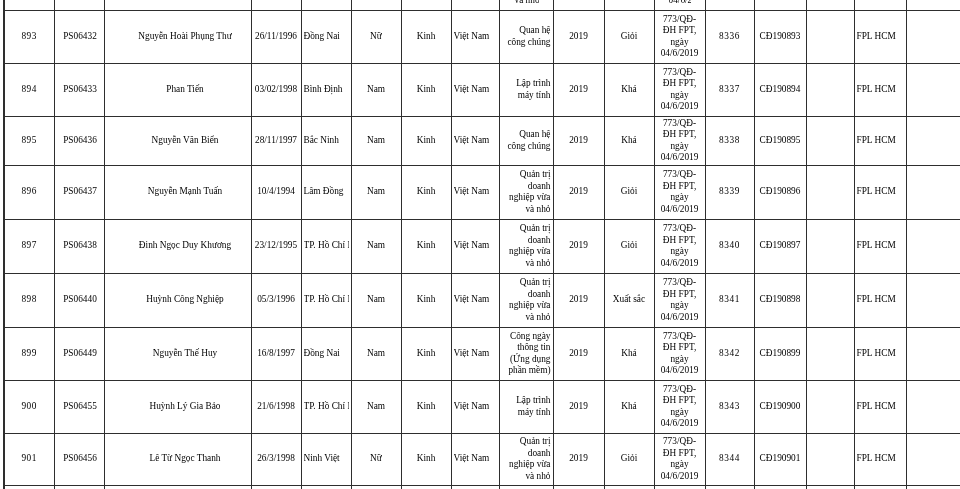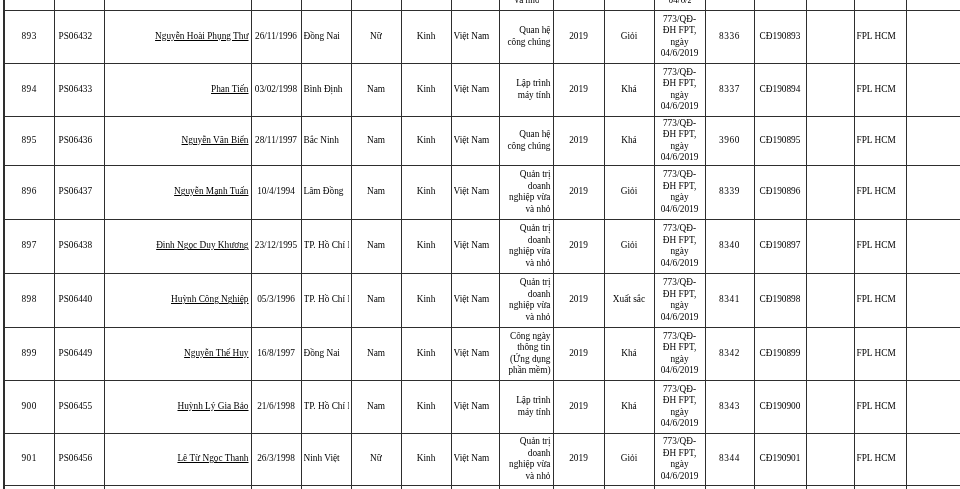--- a/index.html
+++ b/index.html
@@ -27,22 +27,22 @@
   
   col.w-stt{width:50px} col.w-id{width:50px} col.w-name{width:147px}
   col.w-dob{width:50px} col.w-place{width:50px} col.w-gender{width:50px}
   col.w-eth{width:50px} col.w-nat{width:48px} col.w-major{width:54px}
   col.w-year{width:51px} col.w-grade{width:50px} col.w-dec{width:51px}
   col.w-num{width:49px} col.w-cert{width:52px} col.w-b1{width:48px}
   col.w-campus{width:52px} col.w-b2{width:57px}
 
   .c-stt { letter-spacing: 0.6px; border-left-width: 2px; }
   .c-num { letter-spacing: 0.6px; margin-top: 25px; }
-  .c-id   { text-align: left; padding-left: 4px; }
-  .c-name { text-align: right; padding-left: 17px; text-decoration: underline; }
+  .c-id   { text-align: center; padding-left: 4px; }
+  .c-name { text-align: center; padding-left: 17px; }
   .c-major{ text-align: right; padding-left: 3px; }
   .nowrap-clip {
     display: block; overflow: hidden;
     white-space: nowrap; text-align: left;
   }
   
   thead tr { height: 10px; }
   thead td { border-top: none; padding: 0 14px; }
   .clip-up {
     display: block; line-height: 12px; margin-top: -9px;
@@ -169,21 +169,21 @@
           </td>
     <td><span class="cv">Nam</span></td>
     <td><span class="cv">Kinh</span></td>
     <td>
             <span class="cv nowrap-clip">Việt Nam</span>
           </td>
     <td class="c-major"><span class="cv">Quan hệ công chúng</span></td>
     <td><span class="cv">2019</span></td>
     <td><span class="cv">Khá</span></td>
     <td><span class="cv">773/QĐ-ĐH FPT, ngày 04/6/2019</span></td>
-    <td class="c-num"><span class="cv">3960</span></td>
+    <td class="c-num"><span class="cv">8338</span></td>
     <td><span class="cv">CĐ190895</span></td>
     <td><span class="cv"></span></td>
     <td>
             <span class="cv nowrap-clip">FPL HCM</span>
           </td>
     <td><span class="cv"></span></td>
   </tr>
         <tr>
     <td class="c-stt"><span class="cv">896</span></td>
     <td class="c-id"><span class="cv">PS06437</span></td>

